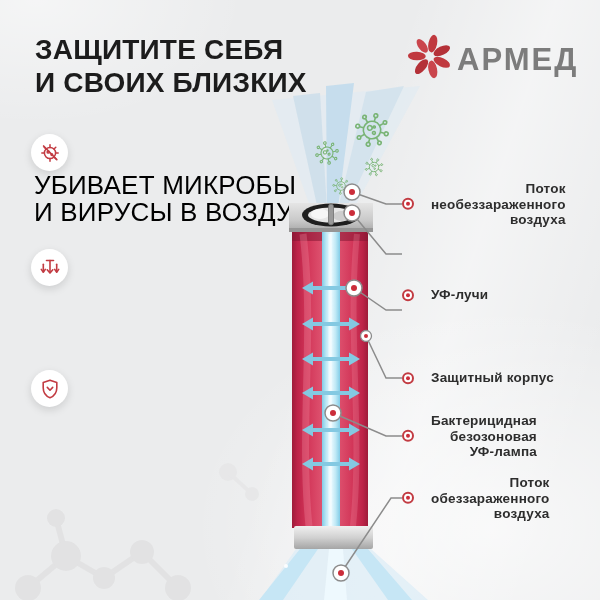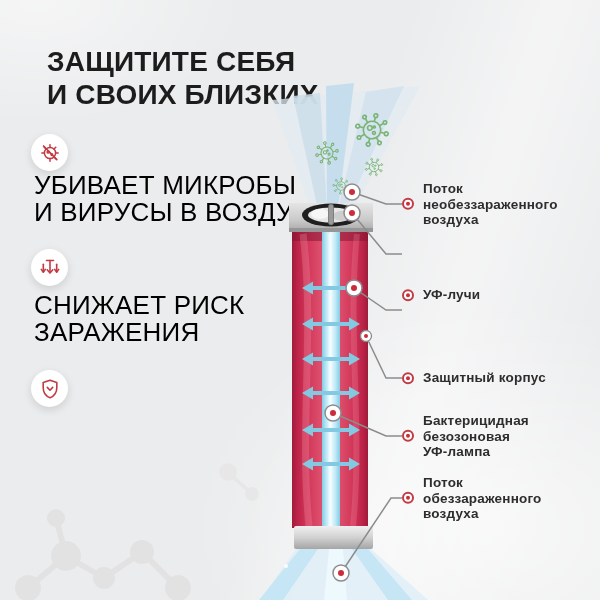--- a/index.html
+++ b/index.html
@@ -17,21 +17,21 @@
   .bg-swoosh-corner{
     position:absolute;inset:0;
     background:
       radial-gradient(ellipse 430px 320px at 82% 88%, rgba(255,255,255,.65), rgba(255,255,255,0) 70%),
       radial-gradient(ellipse 300px 180px at 6% 0%, rgba(255,255,255,.5), rgba(255,255,255,0) 70%);
     pointer-events:none;
   }
   .molecules{position:absolute;left:0;top:0;pointer-events:none;}
 
   .page-title{
-    position:absolute;left:35px;top:33px;margin:12px;
+    position:absolute;left:35px;top:33px;margin:0;
     font-size:28px;line-height:33px;font-weight:bold;
     color:#1c1c1c;letter-spacing:.2px;white-space:pre-line;
   }
   .logo{position:absolute;left:405px;top:33px;display:flex;align-items:center;}
   .logo-flower{width:50px;height:47px;}
   .logo-text{
     font-size:31px;font-weight:bold;color:#7c7c7c;letter-spacing:2px;
     margin-left:2px;margin-top:6px;
   }
 
@@ -40,22 +40,23 @@
     background:#ffffff;box-shadow:0 3px 9px rgba(0,0,0,.13);
     display:flex;align-items:center;justify-content:center;
   }
   .feature-text{
     position:absolute;left:34px;margin:0;
     font-size:26px;line-height:27px;color:#000000;
     white-space:pre-line;letter-spacing:.2px;
   }
 
   .ann{
-    position:absolute;left:402px;display:flex;align-items:center;gap:9px;
+    position:absolute;left:402px;display:flex;align-items:center;gap:17px;
     transform:translateY(-50%);
+    text-align:right;
   }
   .ring{
     width:12px;height:12px;border-radius:50%;box-sizing:border-box;
     border:2px solid #c23b42;background:#fff;position:relative;flex:none;
   }
   .ring::after{
     content:"";position:absolute;left:50%;top:50%;width:4px;height:4px;
     margin:-2px 0 0 -2px;border-radius:50%;background:#cb2d3a;
   }
   .ann-text{
@@ -91,20 +92,34 @@
     <g fill="#e4e4e5" opacity=".6">
       <circle cx="228" cy="472" r="9"></circle>
       <circle cx="252" cy="494" r="7"></circle>
       <line x1="228" y1="472" x2="252" y2="494" stroke="#e4e4e5" stroke-width="4"></line>
     </g>
   </svg>
 
   <h1 class="page-title">ЗАЩИТИТЕ СЕБЯ
 И СВОИХ БЛИЗКИХ</h1>
 
+  <div class="logo">
+    <svg class="logo-flower" viewBox="-26 -25 52 50">
+      <g>
+        <ellipse cx="0" cy="-14" rx="4.6" ry="9.5" transform="rotate(12)" fill="#c0393f"></ellipse>
+        <ellipse cx="0" cy="-14" rx="4.6" ry="9.5" transform="rotate(64)" fill="#b43138"></ellipse>
+        <ellipse cx="0" cy="-14" rx="4.6" ry="9.5" transform="rotate(116)" fill="#c0393f"></ellipse>
+        <ellipse cx="0" cy="-14" rx="4.6" ry="9.5" transform="rotate(168)" fill="#ca454c"></ellipse>
+        <ellipse cx="0" cy="-14" rx="4.6" ry="9.5" transform="rotate(220)" fill="#b43138"></ellipse>
+        <ellipse cx="0" cy="-14" rx="4.6" ry="9.5" transform="rotate(272)" fill="#c0393f"></ellipse>
+        <ellipse cx="0" cy="-14" rx="4.2" ry="8.5" transform="rotate(324)" fill="#ca454c"></ellipse>
+      </g>
+    </svg>
+    <span class="logo-text">АРМЕД</span>
+  </div>
 
   <div class="feature-icon-circle" style="top:134px">
     <svg width="24" height="24" viewBox="0 0 24 24">
       <g fill="none" stroke="#c23b42" stroke-width="1.5" stroke-linecap="round">
         <circle cx="12" cy="12" r="5.6"></circle>
         <line x1="17.6" y1="12" x2="20.2" y2="12"></line>
         <line x1="3.8" y1="12" x2="6.4" y2="12"></line>
         <line x1="12" y1="3.8" x2="12" y2="6.4"></line>
         <line x1="12" y1="17.6" x2="12" y2="20.2"></line>
         <line x1="16" y1="8" x2="17.8" y2="6.2"></line>
@@ -125,22 +140,20 @@
         <path d="M8.5 4.5 H15.5"></path>
         <path d="M12 4.5 V16.5"></path>
         <path d="M9.2 13.8 L12 17 L14.8 13.8"></path>
         <path d="M5.3 8.2 V15.8"></path>
         <path d="M3.3 13.4 L5.3 16.2 L7.3 13.4"></path>
         <path d="M18.7 8.2 V15.8"></path>
         <path d="M16.7 13.4 L18.7 16.2 L20.7 13.4"></path>
       </g>
     </svg>
   </div>
-  <p class="feature-text" style="top:292px">СНИЖАЕТ РИСК
-ЗАРАЖЕНИЯ</p>
 
   <div class="feature-icon-circle" style="top:370px">
     <svg width="24" height="24" viewBox="0 0 24 24">
       <g fill="none" stroke="#c23b42" stroke-width="1.6" stroke-linecap="round" stroke-linejoin="round">
         <path d="M12 3.2 L18.8 5.6 V10.8 C18.8 15.6 16.1 19.2 12 20.8 C7.9 19.2 5.2 15.6 5.2 10.8 V5.6 Z"></path>
         <path d="M9.3 10.4 L12 13.2 L14.7 10.4"></path>
       </g>
     </svg>
   </div>
 

